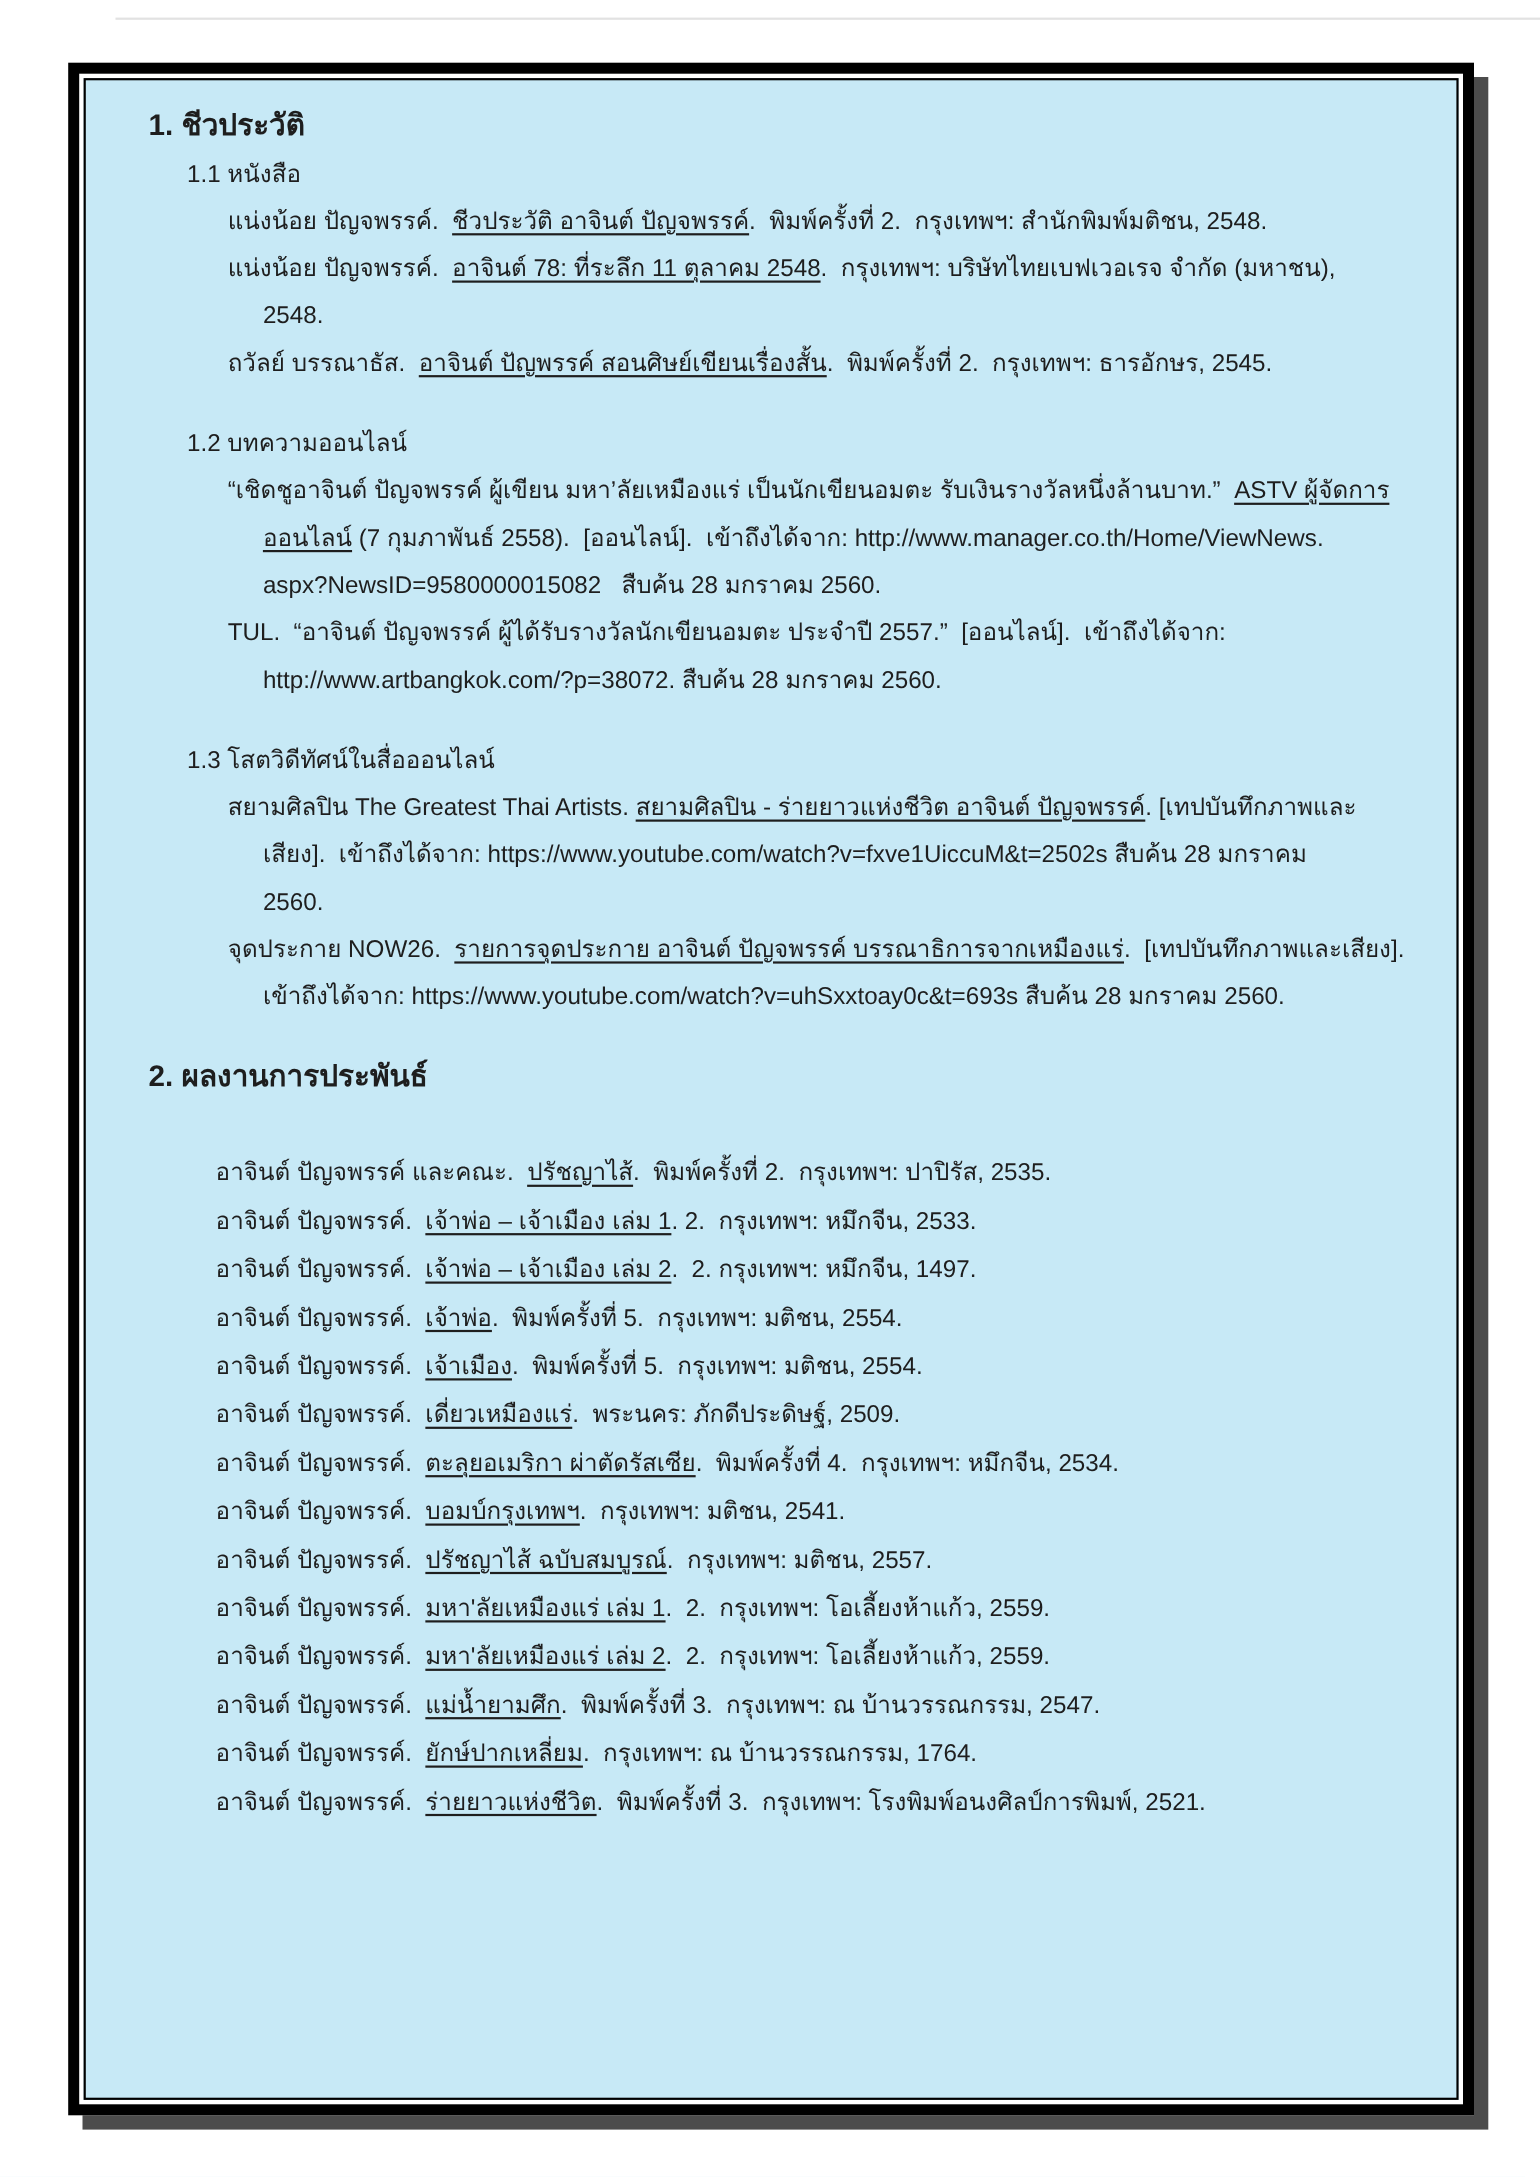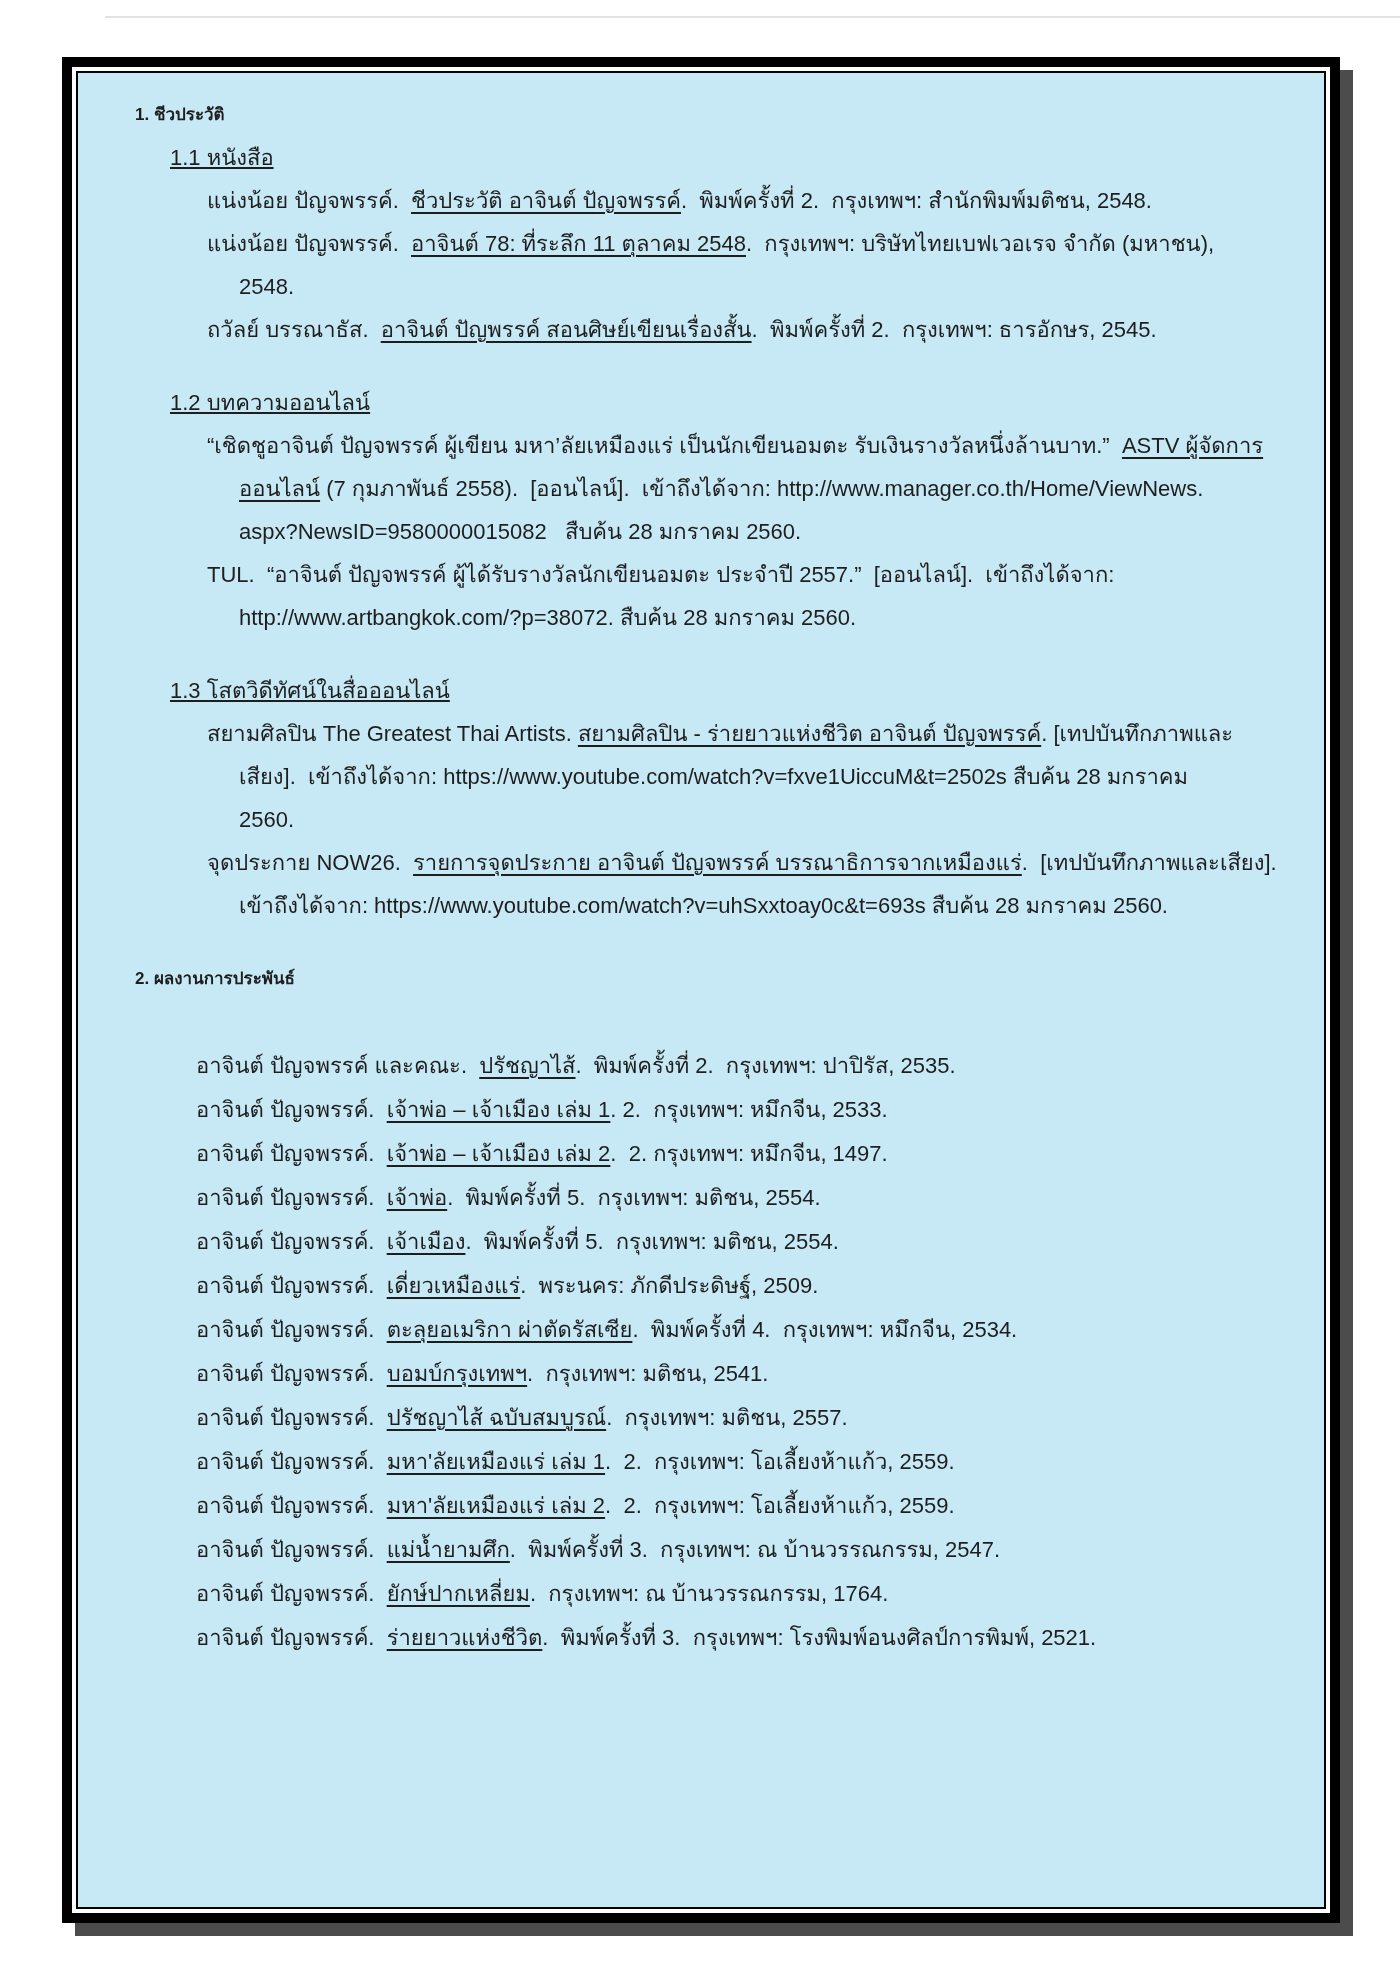--- a/index.html
+++ b/index.html
@@ -27,28 +27,27 @@
     background:#c7e9f6;
     overflow:hidden;
   }
   .content{
     padding:20px 20px 30px 57px;
     font-size:22px;
     line-height:43px;
   }
   .h1{
     font-weight:bold;
-    font-size:17px;
+    font-size:27px;
     white-space:pre;
   }
   .h1:not(:first-child){margin-top:20px;}
   .h2{
     margin-left:35px;
     white-space:pre;
-    text-decoration:underline;
   }
   .subsection{margin-bottom:30px;}
   .entry-list.cite-list{margin-left:72px;}
   .entry-list.book-list{margin-left:61px;margin-top:44px;line-height:44px;}
   .line{white-space:pre;}
   .line.cont{padding-left:32px;}
   .u{text-decoration:underline;text-underline-offset:4px;}
 </style>
 </head>
 <body>

